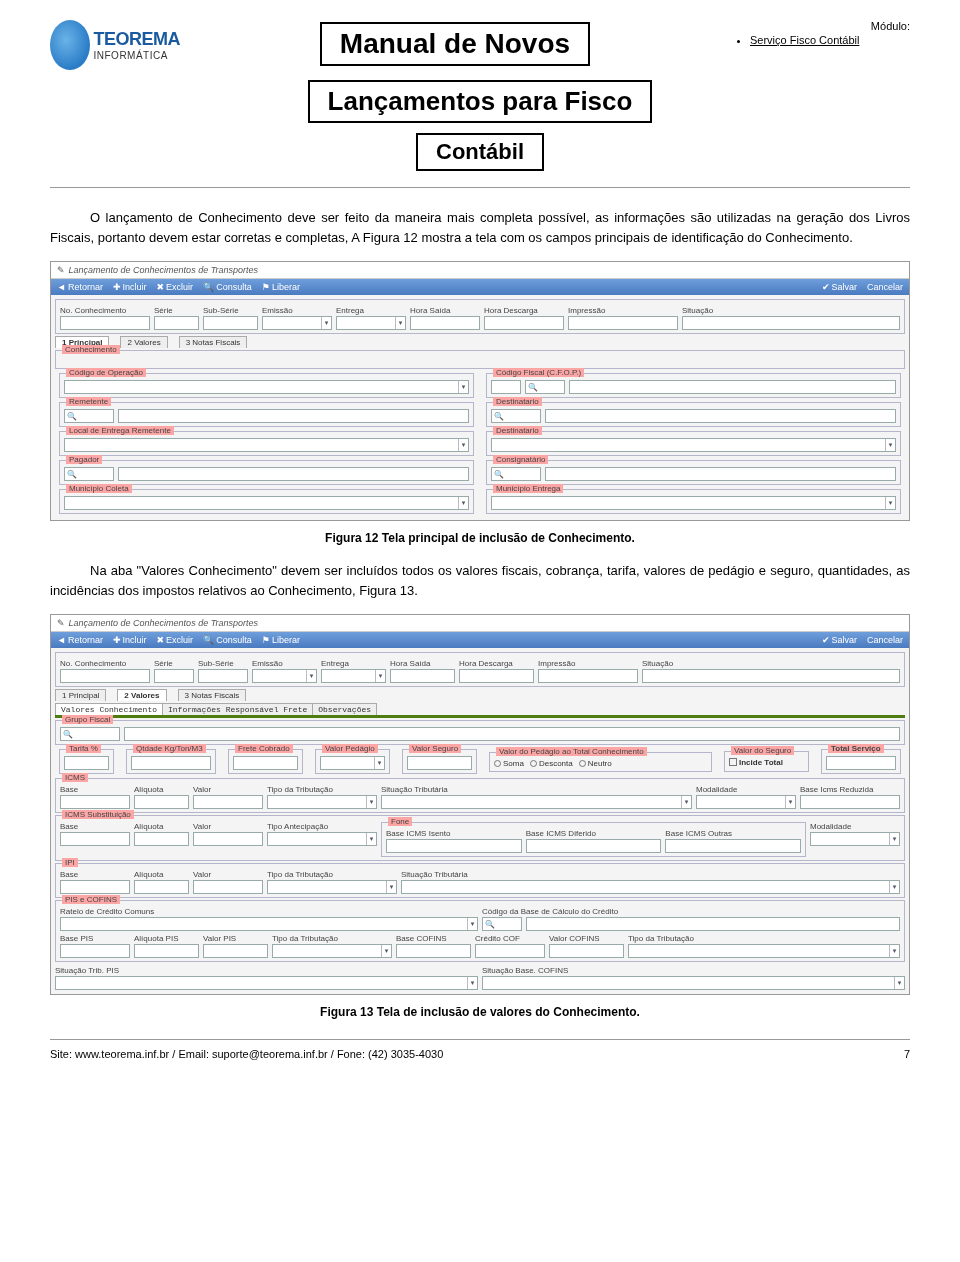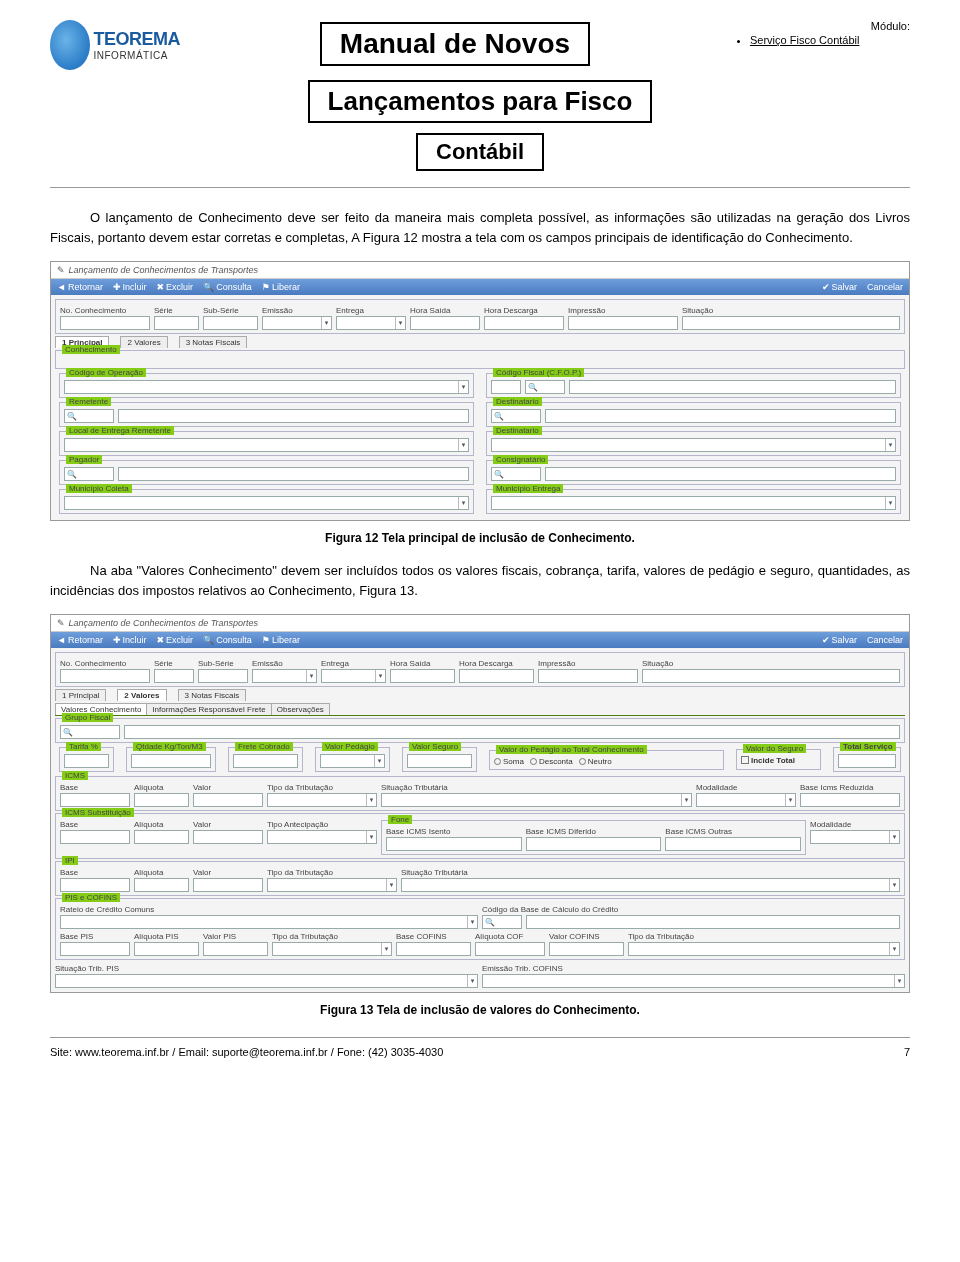--- a/index.html
+++ b/index.html
@@ -29,31 +29,31 @@
 
   .body-text { text-align: justify; line-height: 1.5; text-indent: 40px; margin: 14px 0; font-size: 13px; }
 
   .screenshot { border: 1px solid #999; margin: 10px 0; background: #f4f4f4; font-size: 9px; color: #333; }
   .ss-titlebar { background: #fff; border-bottom: 1px solid #ccc; padding: 3px 6px; display: flex; align-items: center; gap: 4px; font-style: italic; color: #555; }
   .ss-titlebar .pen-icon { font-style: normal; }
   .ss-toolbar { background: linear-gradient(#6f9edb, #4a7bc0); padding: 3px 6px; display: flex; gap: 10px; color: #fff; font-size: 9px; }
   .ss-toolbar .tbtn { display: flex; align-items: center; gap: 2px; }
   .ss-toolbar .spacer { flex: 1; }
   .fieldset { border: 1px solid #b5b5cc; margin: 2px 4px; padding: 6px 4px 3px 4px; position: relative; }
-  .fieldset > .legend { position: absolute; top: -6px; left: 6px; background: #84cc16; padding: 0 3px; font-size: 8px; color: #444; }
+  .fieldset > .legend { position: absolute; top: -6px; left: 6px; background: #fca5a5; padding: 0 3px; font-size: 8px; color: #444; }
   .frow { display: flex; gap: 4px; flex-wrap: wrap; }
   .fcell { display: flex; flex-direction: column; }
   .fcell .flabel { font-size: 8px; color: #444; margin-bottom: 1px; white-space: nowrap; }
   .finput { border: 1px solid #9aa; background: #fff; height: 14px; width: 100%; display: flex; align-items: center; }
   .finput .dd { margin-left: auto; width: 10px; text-align: center; color: #556; border-left: 1px solid #bbb; font-size: 7px; line-height: 12px; }
   .finput .lookup { width: 14px; text-align:center; color:#7a4; font-size:8px; }
   .tabs { display: flex; gap: 12px; padding: 0 4px; }
   .tab { border: 1px solid #aaa; border-bottom: none; padding: 1px 6px; font-size: 8px; background: #eee; margin-right: -1px; }
   .tab.active { background: #fff; font-weight: bold; }
-  .subtabs { display: flex; border-bottom: 1px solid #4d7c0f; margin: 2px 4px 0 4px; }
+  .subtabs { display: flex; border-bottom: 3px solid #4d7c0f; margin: 2px 4px 0 4px; font-family: Liberation Mono, monospace; }
   .subtab { border: 1px solid #aaa; border-bottom: none; padding: 1px 5px; font-size: 8px; background: #eee; margin-right: -1px; }
   .subtab.active { background: #fff; }
   .radio { display: inline-flex; align-items: center; gap: 2px; font-size: 8px; }
   .radio .dot { width: 7px; height: 7px; border: 1px solid #777; border-radius: 50%; display: inline-block; }
   .check { display: inline-flex; align-items:center; gap:2px; font-size:8px; }
   .check .box { width:8px; height:8px; border:1px solid #777; display:inline-block; }
 
   .caption { text-align: center; font-weight: bold; font-size: 12px; margin: 8px 0 16px 0; }
 
   .footer { border-top: 1px solid #999; padding-top: 8px; font-size: 11px; display: flex; justify-content: space-between; margin-top: 20px; }
@@ -368,21 +368,21 @@
               <span>Neutro</span>
             </span>
         </div>
       </div>
       <div class="fieldset" style="width:85px"><span class="legend">Valor do Seguro</span>
         <span class="check">
             <span class="box"></span>
             <b>Incide Total</b>
           </span>
       </div>
-      <div class="fieldset" style="width:68px">
+      <div class="fieldset" style="width:80px">
           <span class="legend" style="font-weight:bold">Total Serviço</span>
           <div class="finput"></div>
         </div>
     </div>
     <div class="fieldset">
         <span class="legend">ICMS</span>
       <div class="frow">
         <div class="fcell" style="width:70px">
             <span class="flabel">Base</span>
             <div class="finput"></div>
@@ -530,21 +530,21 @@
             <span class="flabel">Tipo da Tributação</span>
             <div class="finput">
               <span class="dd">▾</span>
             </div>
           </div>
         <div class="fcell" style="width:75px">
             <span class="flabel">Base COFINS</span>
             <div class="finput"></div>
           </div>
         <div class="fcell" style="width:70px">
-            <span class="flabel">Alíquota COF</span>
+            <span class="flabel">Crédito COF</span>
             <div class="finput"></div>
           </div>
         <div class="fcell" style="width:75px">
             <span class="flabel">Valor COFINS</span>
             <div class="finput"></div>
           </div>
         <div class="fcell" style="flex:1">
             <span class="flabel">Tipo da Tributação</span>
             <div class="finput">
               <span class="dd">▾</span>
@@ -553,21 +553,21 @@
       </div>
     </div>
     <div class="frow" style="padding:2px 4px 4px 4px;">
       <div class="fcell" style="flex:1">
           <span class="flabel">Situação Trib. PIS</span>
           <div class="finput">
             <span class="dd">▾</span>
           </div>
         </div>
       <div class="fcell" style="flex:1">
-          <span class="flabel">Emissão Trib. COFINS</span>
+          <span class="flabel">Situação Base. COFINS</span>
           <div class="finput">
             <span class="dd">▾</span>
           </div>
         </div>
     </div>
   </div>
   <div class="caption">Figura 13 Tela de inclusão de valores do Conhecimento.</div>
 
   <div class="footer">
     <span>Site: www.teorema.inf.br / Email: suporte@teorema.inf.br / Fone: (42) 3035-4030</span>

